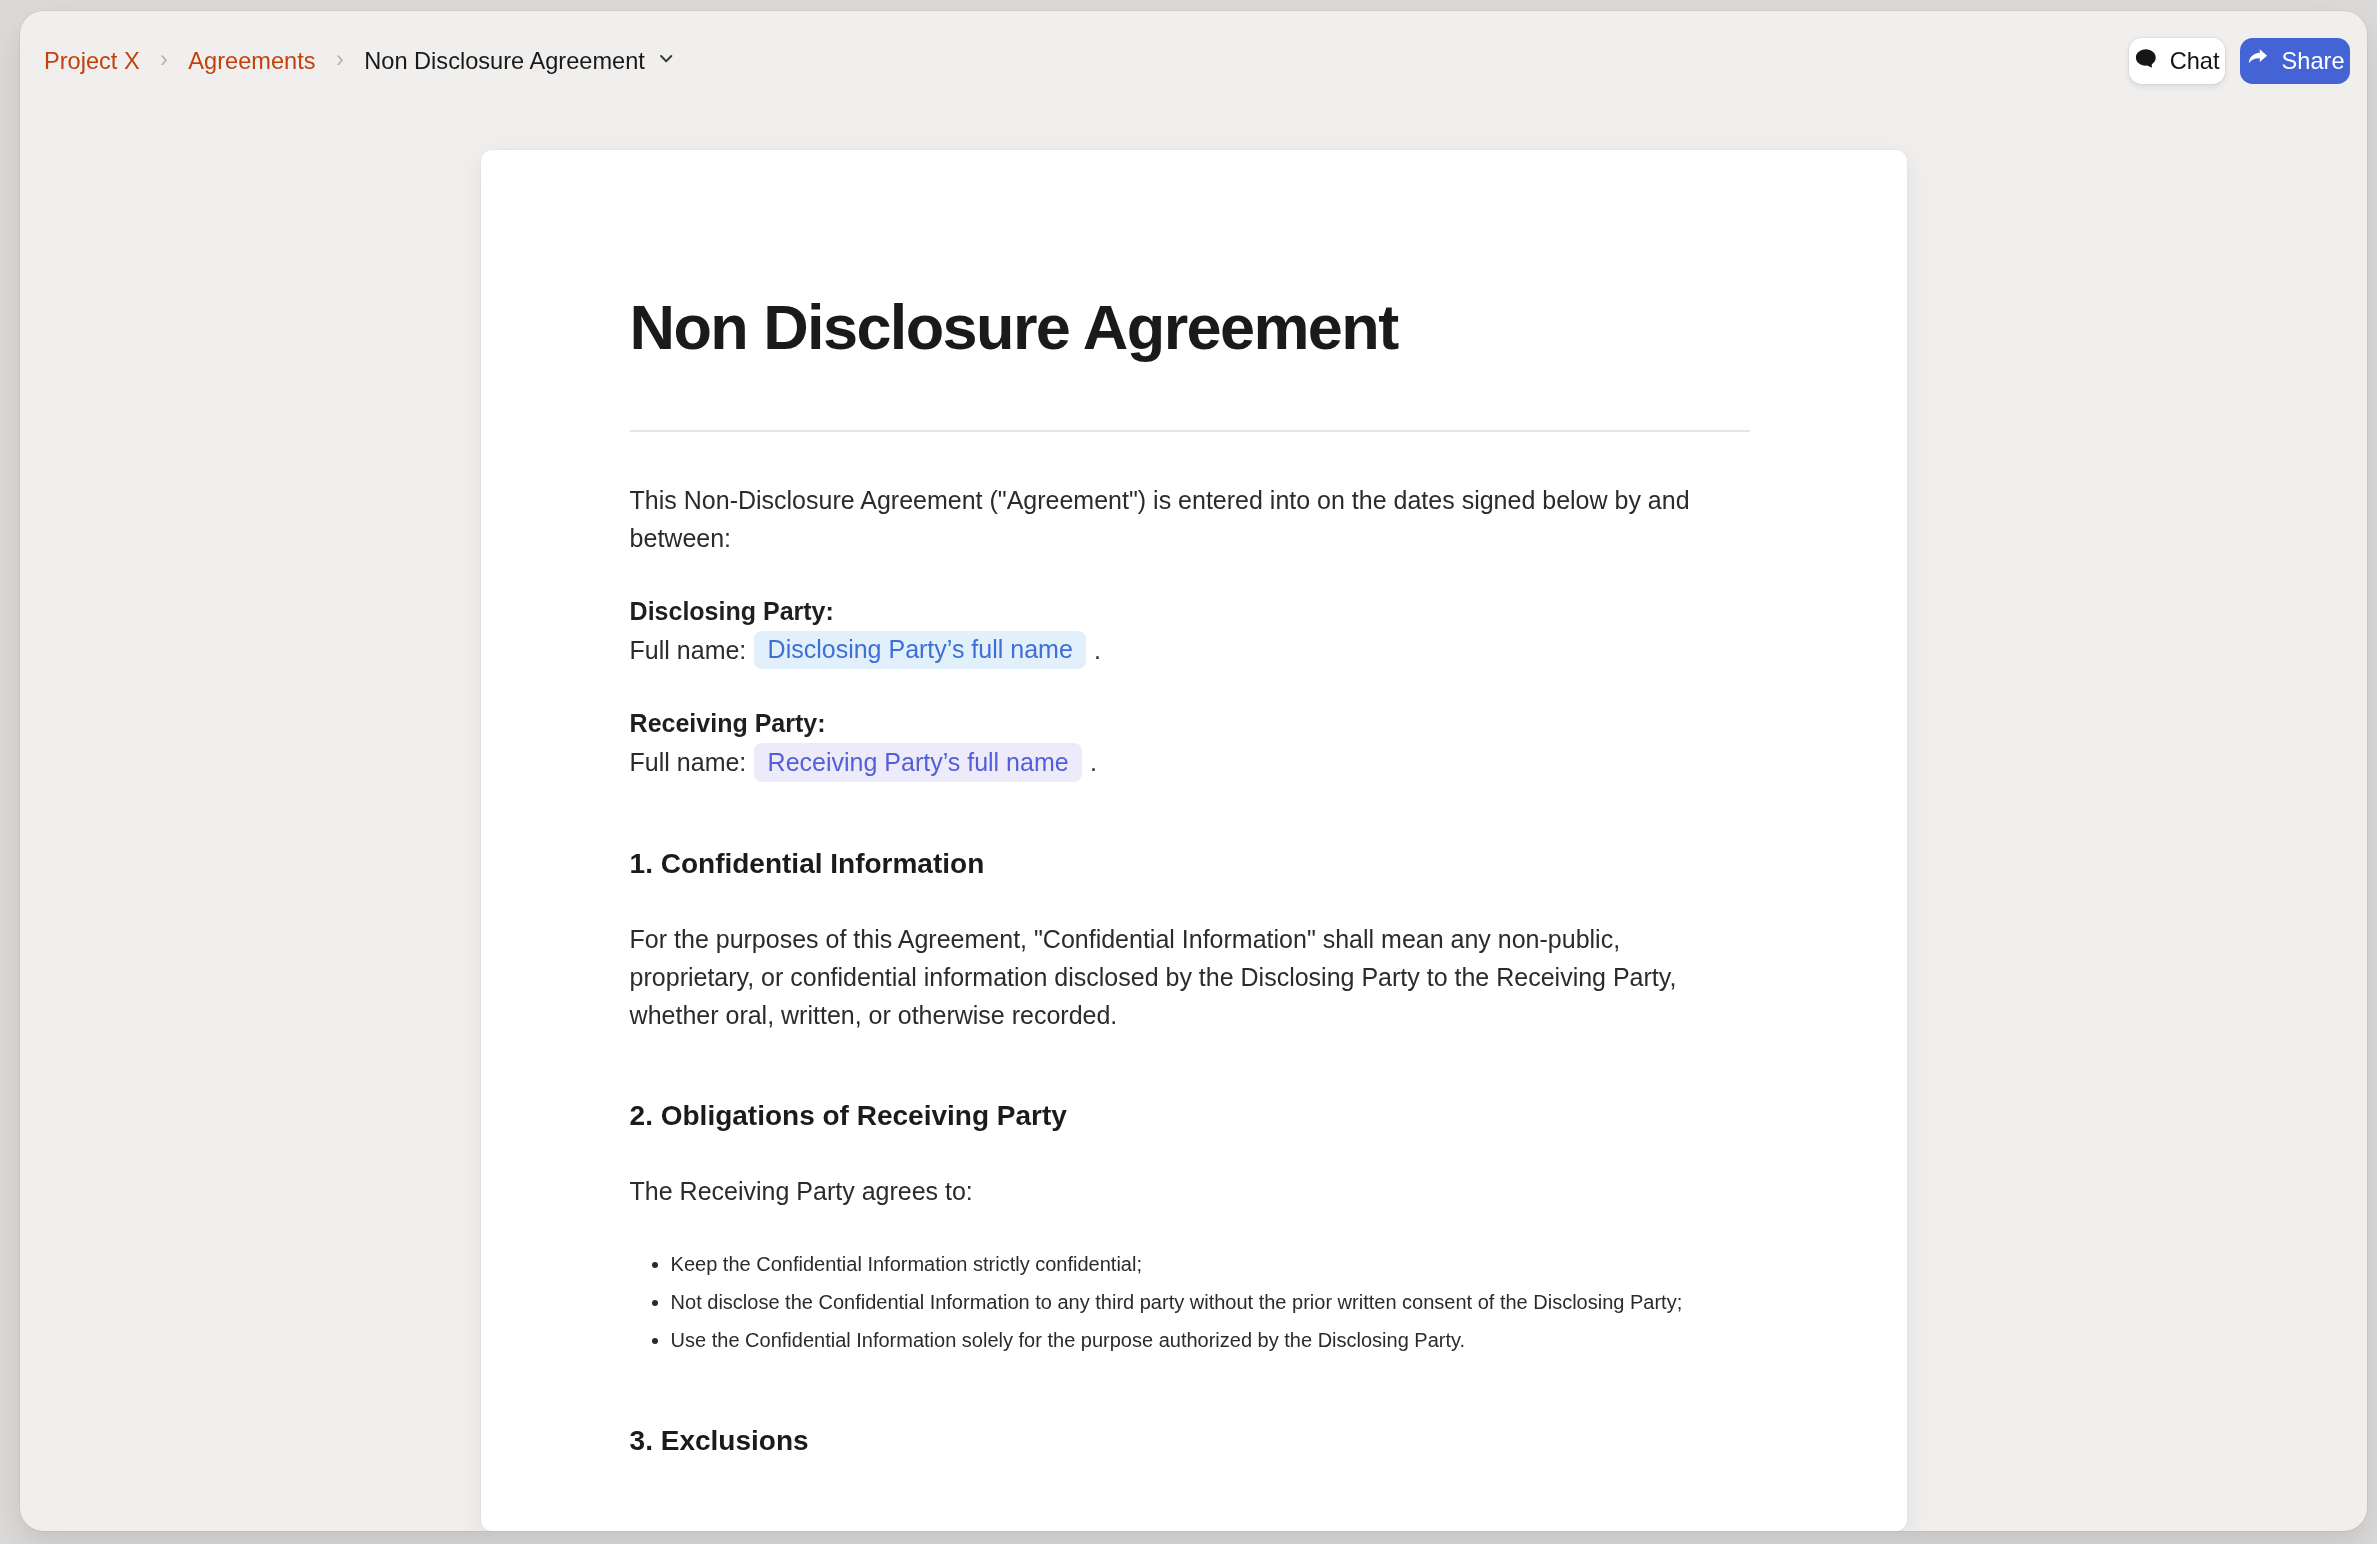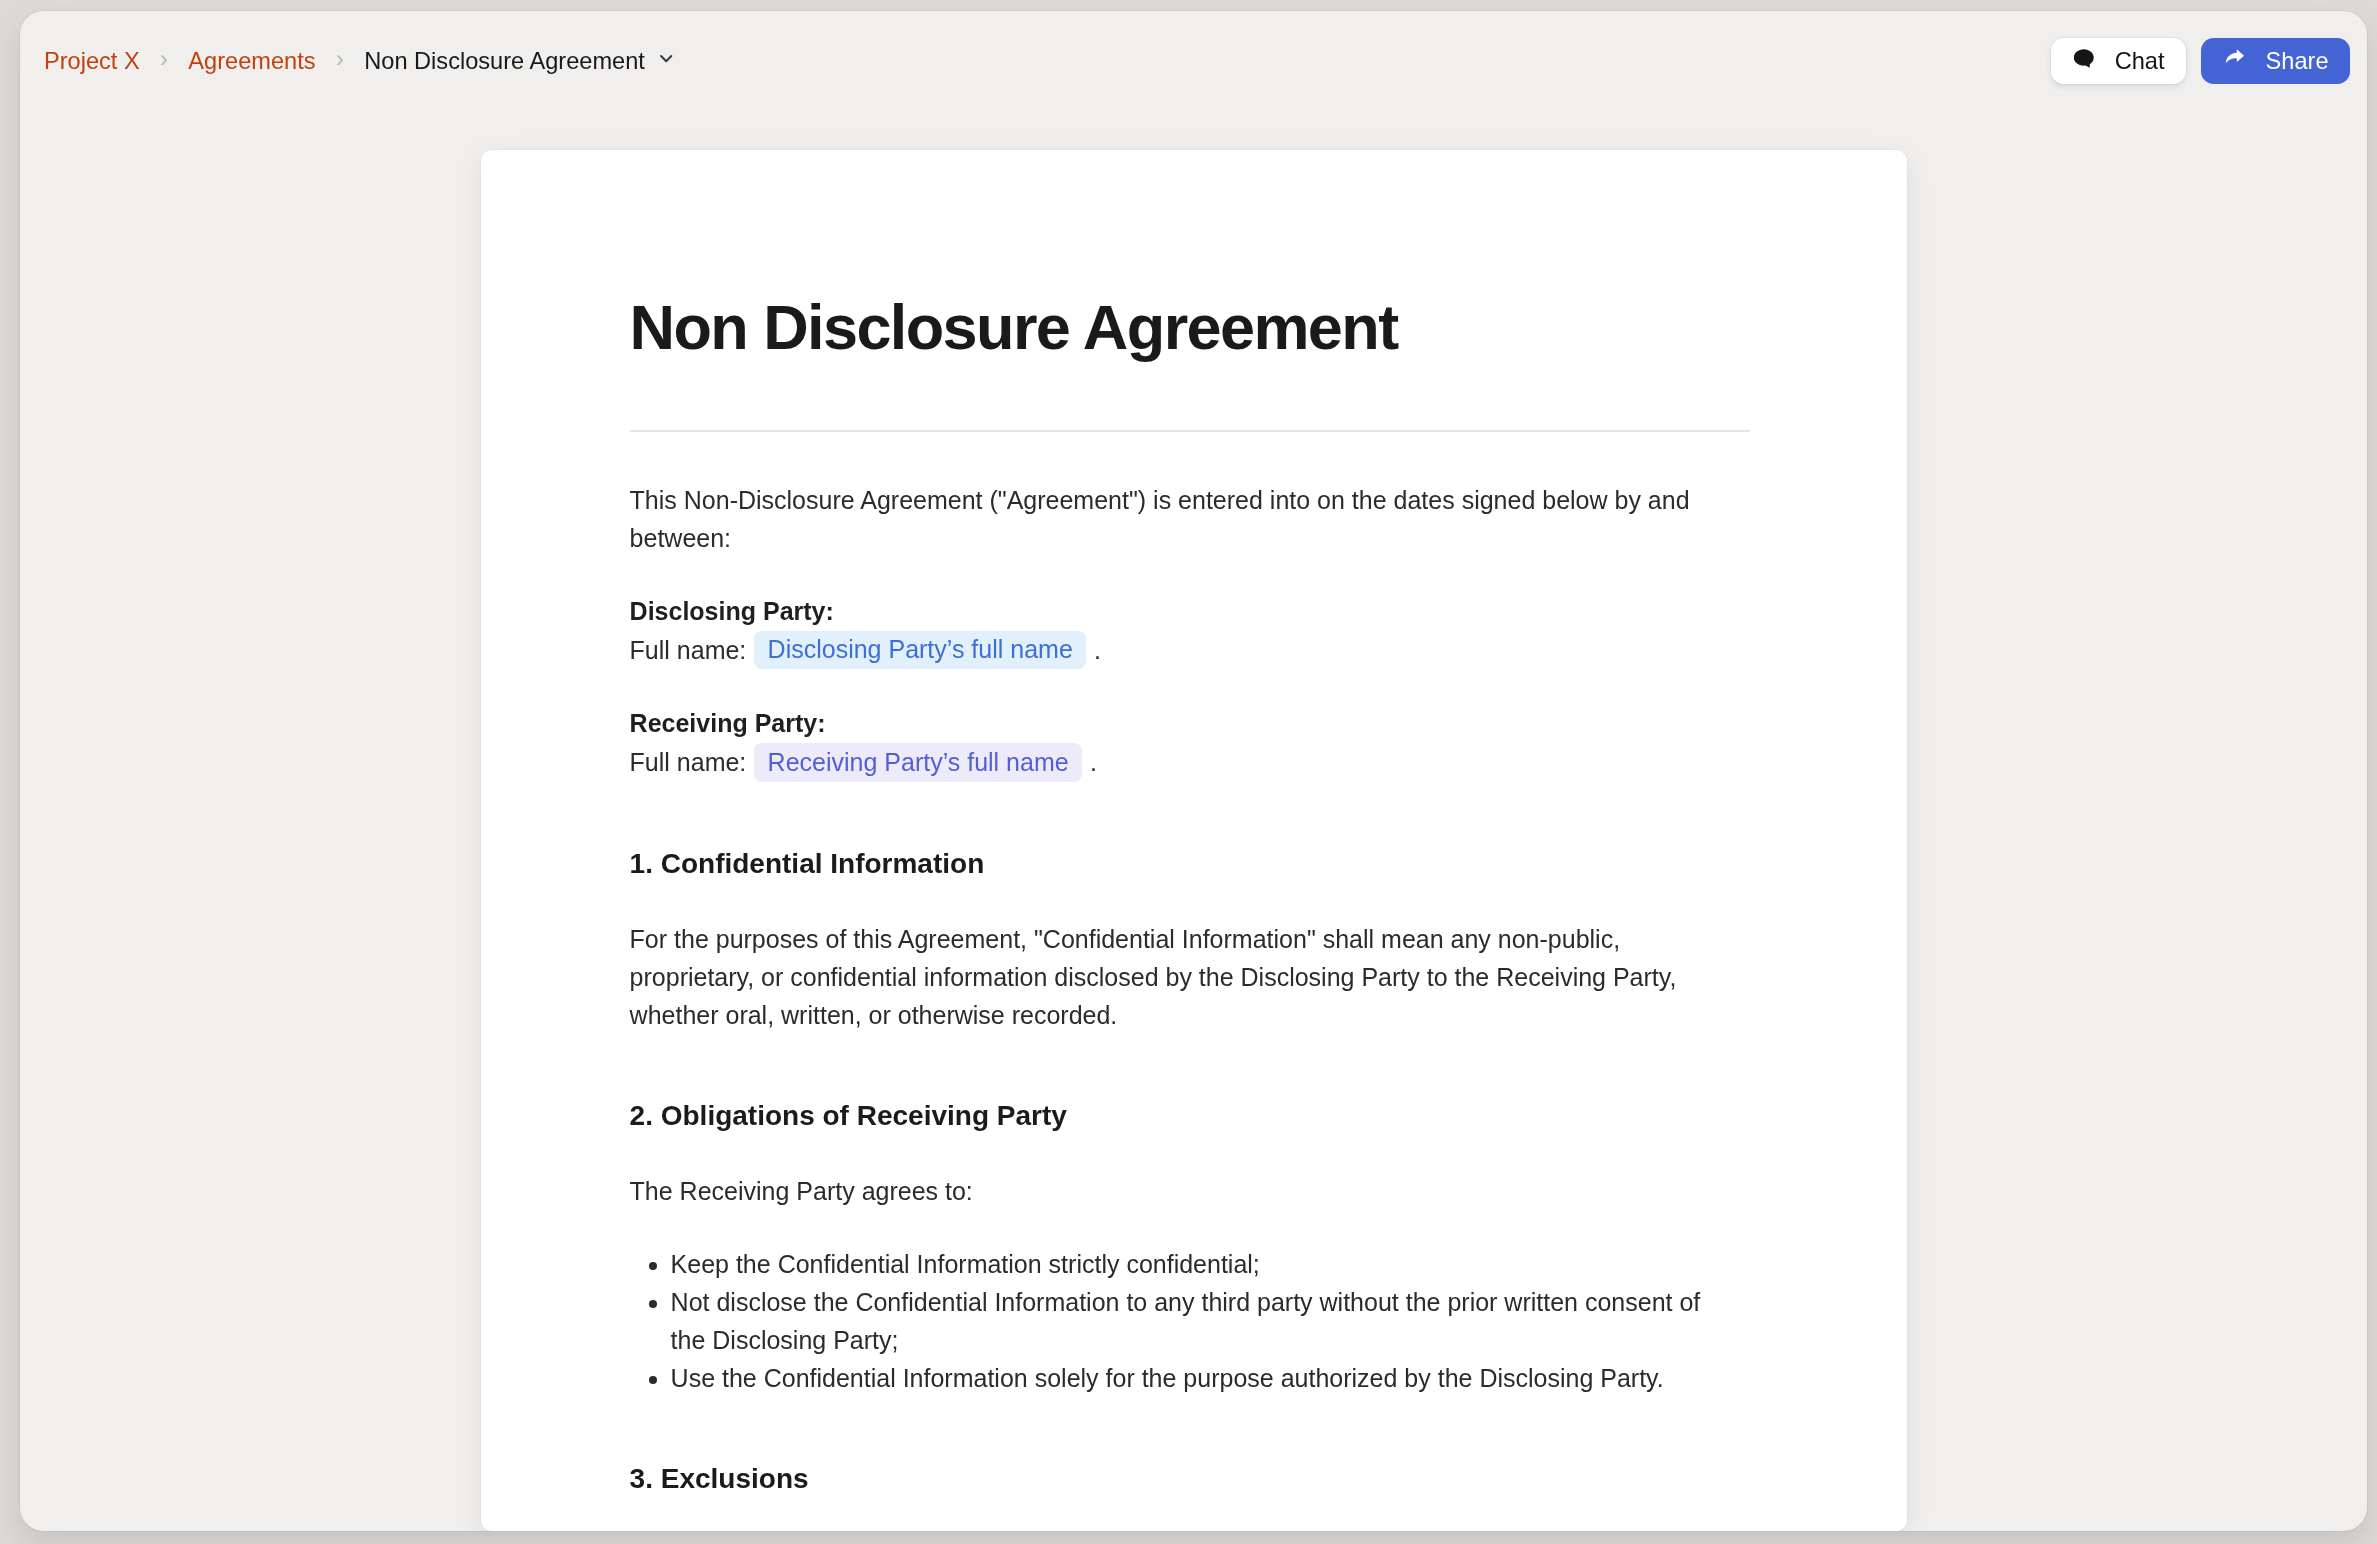--- a/index.html
+++ b/index.html
@@ -28,22 +28,22 @@
   }
   .breadcrumb{ display:flex; align-items:center; gap:20.4px; font-size:23.6px; }
   .crumb{ color:#c2410c; cursor:pointer; white-space:nowrap; }
   .crumb-sep{ color:#b3b3b3; font-size:23.6px; transform:translateY(-1.6px); }
   .crumb-current{ display:flex; align-items:center; gap:11px; color:#191919; font-weight:500; cursor:pointer; }
   .crumb-current svg{ width:20.4px; height:20.4px; stroke:#3c3c3c; }
 
   .topbar-spacer{ flex:1; }
 
   .btn{
-    display:flex; align-items:center; gap:19px;
-    height:46px; padding:0 21px;
+    display:flex; align-items:center; gap:12px;
+    height:46px; padding:0 5px;
     border-radius:12.6px; border:none;
     font-family:inherit; font-size:23.6px; font-weight:500;
     cursor:pointer;
   }
   .btn-chat{
     background:#ffffff; color:#141414;
     box-shadow:0 0 0 0.8px rgba(0,0,0,.05), 0 2.4px 6.3px rgba(0,0,0,.09);
     margin-right:15px;
   }
   .btn-chat svg{ width:23.6px; height:23.6px; fill:#161616; }
@@ -80,21 +80,21 @@
     display:inline-block; padding:3.9px 13.4px; border-radius:7.9px;
     font-size:25px; line-height:31px; cursor:pointer;
   }
   .suffix{ color:#2b2b2b; }
 
   .h3{
     font-size:28px; line-height:41px; font-weight:700; color:#1b1b1b;
     margin:61px 0 36px; cursor:text;
   }
   ul.doc-list{ margin:35px 0 0 0; padding-left:41px; max-width:1101px; }
-  ul.doc-list li{ font-size:25px; line-height:38px; color:#2b2b2b; cursor:text; }
+  ul.doc-list li{ font-size:20px; line-height:38px; color:#2b2b2b; cursor:text; }
 </style>
 </head>
 <body>
 
 <div class="window">
 
   <div class="topbar">
     <div class="breadcrumb">
       <span class="crumb">Project X</span>
       <span class="crumb-sep">›</span>

